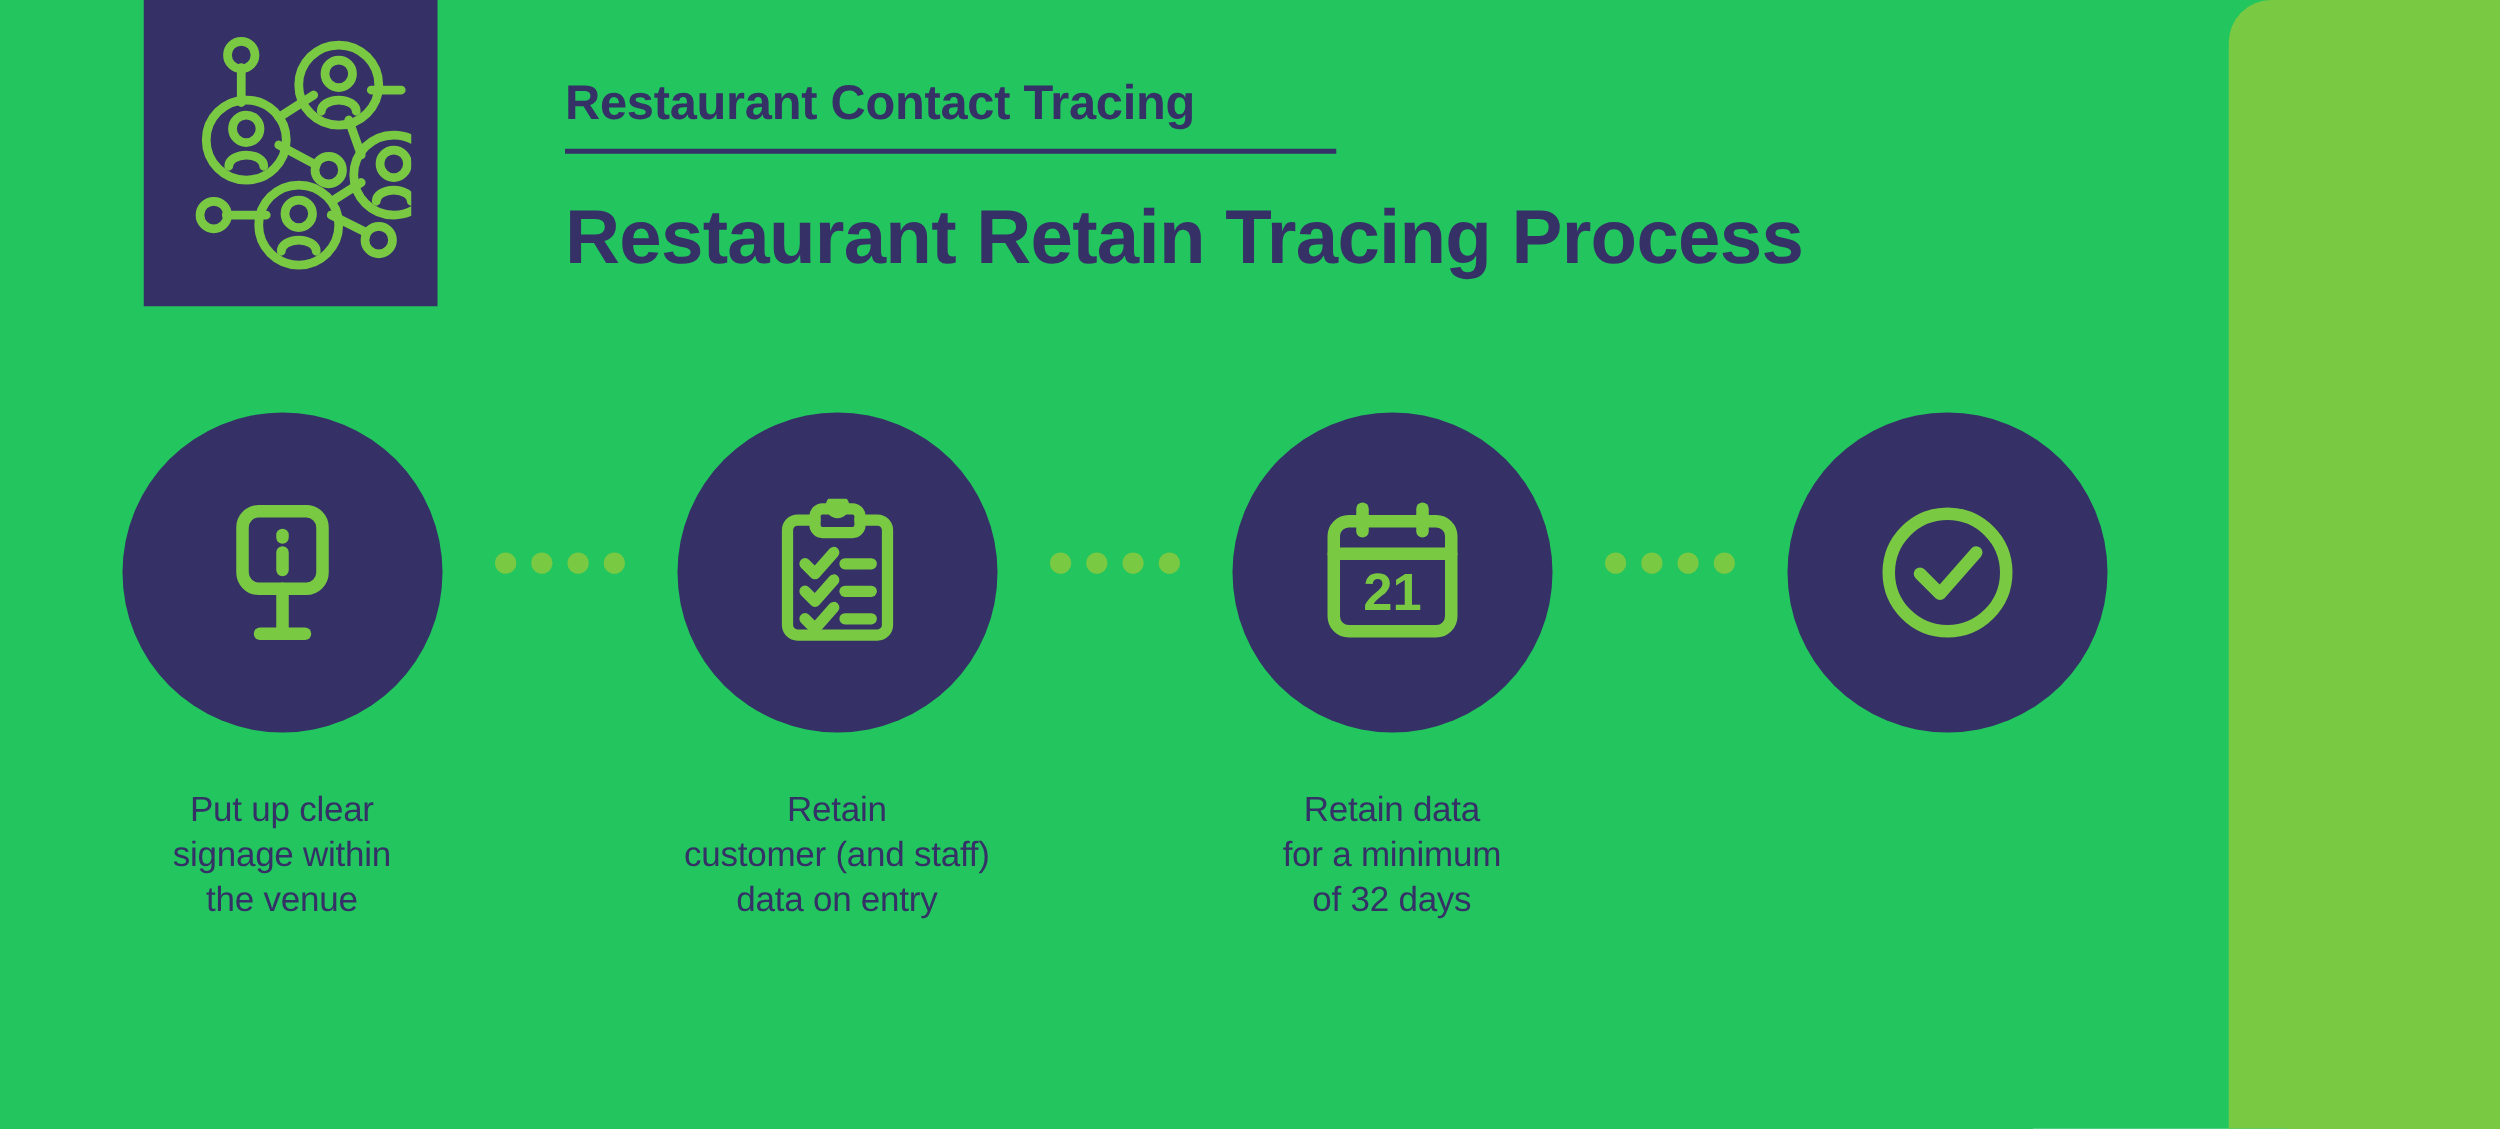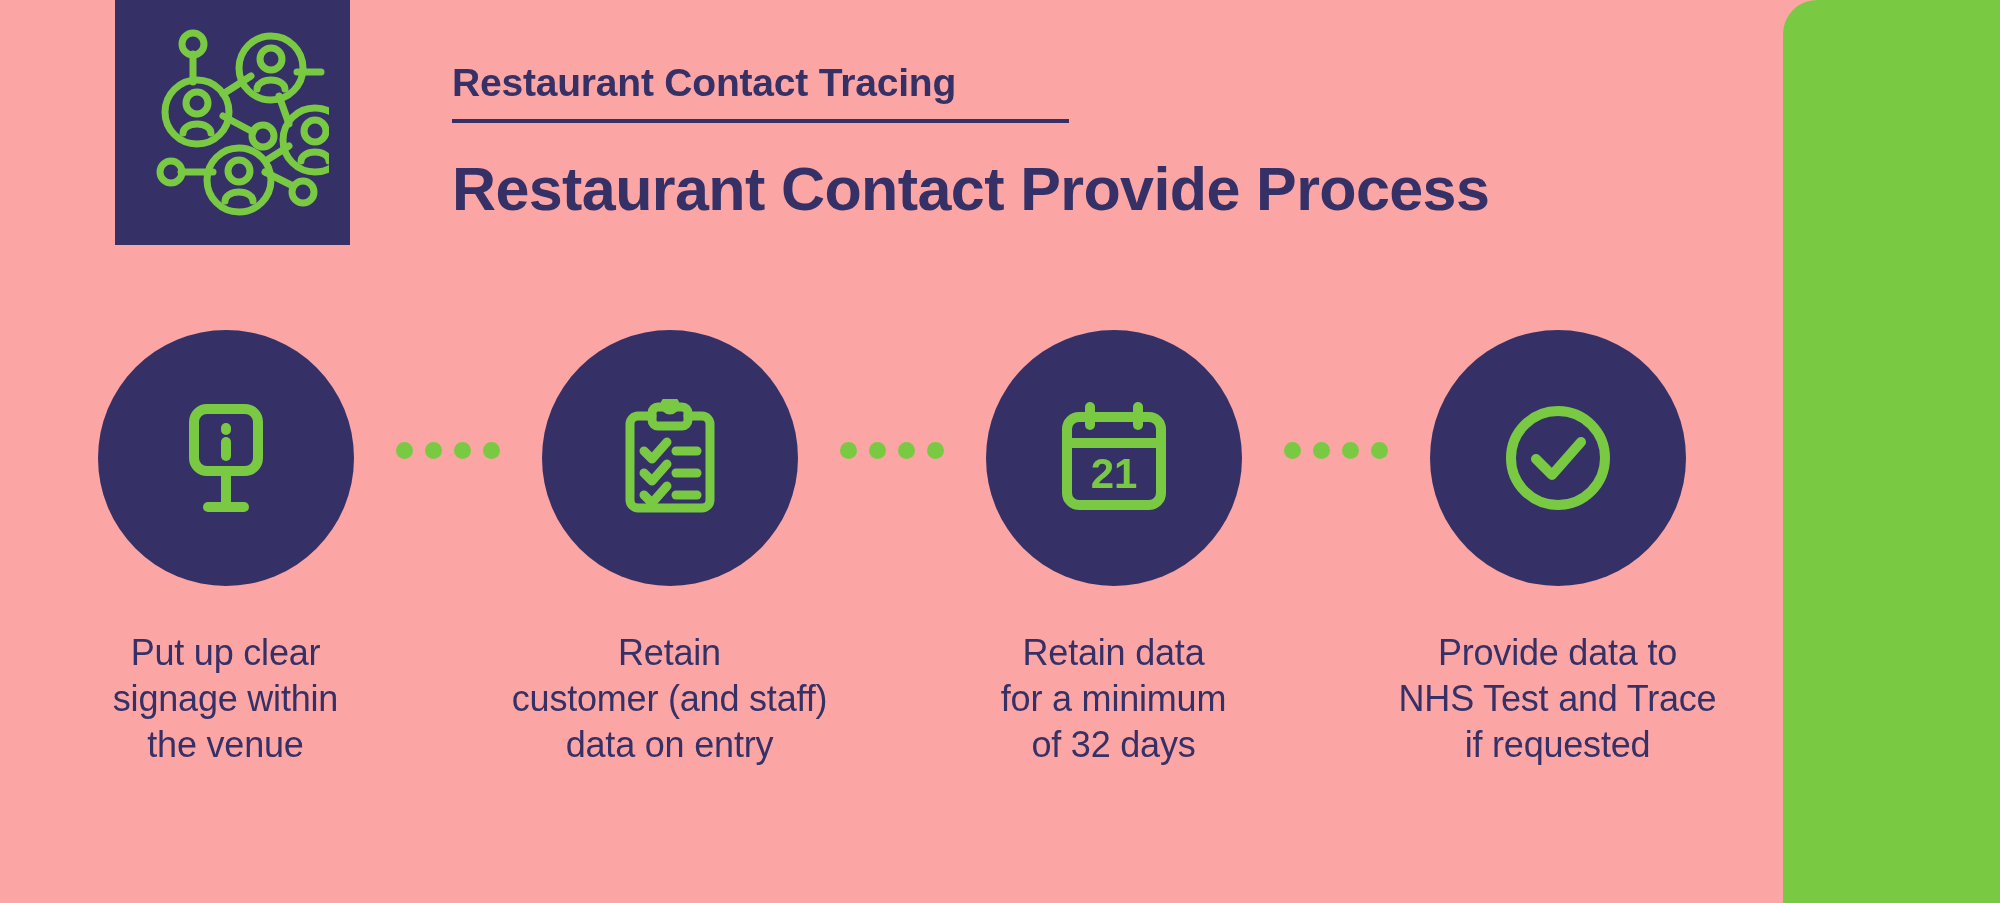--- a/index.html
+++ b/index.html
@@ -3,21 +3,21 @@
 <meta charset="utf-8">
 <style>
   html,body{margin:0;padding:0;}
   body{
     width:2000px;height:903px;
     background:#ffffff;
     font-family:"Liberation Sans", sans-serif;
     overflow:hidden;
     position:relative;
   }
-  .stage{position:absolute;inset:0;background:#fca5a5;overflow:hidden;}
+  .stage{position:absolute;inset:0;background:#22c55e;overflow:hidden;}
 
   
   .green-panel{
     position:absolute;
     left:1783px;top:0;width:217px;height:903px;
     background:#7ac943;
     border-top-left-radius:34px;
   }
 
   
@@ -72,21 +72,21 @@
   .circle{
     width:256px;height:256px;
     border-radius:50%;
     background:#353167;
     display:flex;align-items:center;justify-content:center;
   }
   .circle svg{display:block;width:118px;height:118px;}
   .step-caption{
     margin-top:44px;
     color:#353167;
-    font-size:36px;
+    font-size:28px;
     line-height:1.28;
     text-align:center;
     white-space:pre-line;
     letter-spacing:-0.2px;
   }
 
   
   .connector{
     width:104px;
     margin-top:112px;
@@ -142,21 +142,21 @@
         <circle cx="102" cy="160" r="32"></circle>
         <circle cx="102" cy="151" r="11"></circle>
         <path d="M88 181 a14 9 0 0 1 28 0"></path>
       </g>
     </svg>
   </div>
 
   <div class="header">
     <div class="eyebrow">Restaurant Contact Tracing</div>
     <div class="eyebrow-rule"></div>
-    <div class="title">Restaurant Contact Provide Process</div>
+    <div class="title">Restaurant Retain Tracing Process</div>
   </div>
 
   <div class="steps">
 
     <div class="step">
       <div class="circle">
         <svg viewBox="0 0 118 118" xmlns="http://www.w3.org/2000/svg">
           <g fill="none" stroke="#7ac943" stroke-width="10" stroke-linecap="round" stroke-linejoin="round">
             <rect x="27" y="10" width="64" height="62" rx="13"></rect>
             <line x1="59" y1="72" x2="59" y2="108"></line>
@@ -232,19 +232,16 @@
 
     <div class="step">
       <div class="circle">
         <svg viewBox="0 0 118 118" xmlns="http://www.w3.org/2000/svg">
           <g fill="none" stroke="#7ac943" stroke-width="10" stroke-linecap="round" stroke-linejoin="round">
             <circle cx="59" cy="59" r="47"></circle>
             <polyline points="37,60 53,76 82,43"></polyline>
           </g>
         </svg>
       </div>
-      <div class="step-caption">Provide data to
-NHS Test and Trace
-if requested</div>
     </div>
 
   </div>
 </div>
 
 </body></html>

